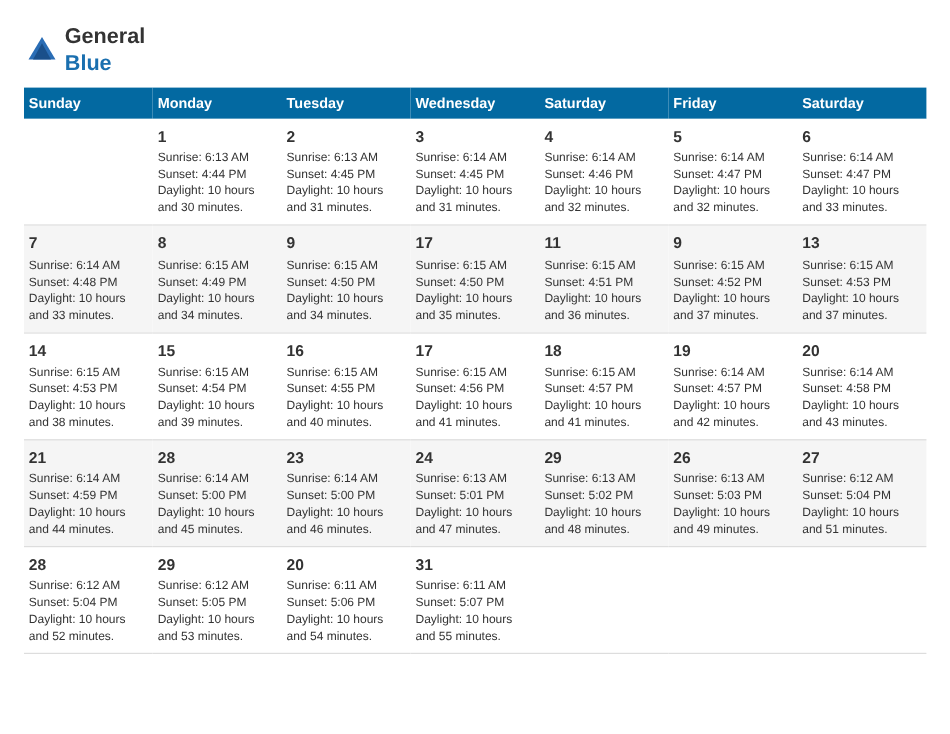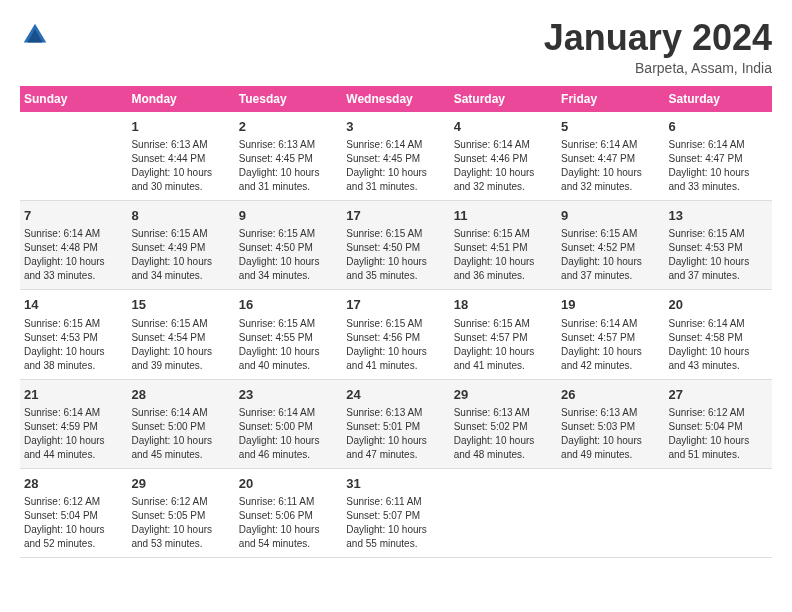--- a/index.html
+++ b/index.html
@@ -45,21 +45,21 @@
       font-size: 14px;
       color: #555;
       margin-top: 4px;
     }
     table {
       width: 100%;
       border-collapse: collapse;
       font-size: 11px;
     }
     thead th {
-      background-color: #ec4899;
+      background-color: #0369a1;
       color: #fff;
       padding: 6px 4px;
       text-align: left;
       font-size: 12px;
       font-weight: bold;
     }
     tbody tr {
       border-bottom: 1px solid #ddd;
     }
     tbody tr:nth-child(odd) {
@@ -87,24 +87,24 @@
   </style>
 </head>
 <body>
 
 <div class="header">
   <div class="logo">
     <svg class="logo-icon" viewBox="0 0 40 40">
       <polygon points="20,5 35,30 5,30" fill="#2a6db5"></polygon>
       <polygon points="20,12 30,30 10,30" fill="#1a4f8a"></polygon>
     </svg>
-  </div>
-  <div class="title-section">
-    <div class="month-year">January 2024</div>
-    <div class="location">Barpeta, Assam, India</div>
+    <div class="logo-text">
+      <span class="logo-general">General</span><br>
+      <span class="logo-blue">Blue</span>
+    </div>
   </div>
 </div>
 
 <table>
   <thead>
     <tr>
     <th>Sunday</th>
         <th>Monday</th>
         <th>Tuesday</th>
         <th>Wednesday</th>

